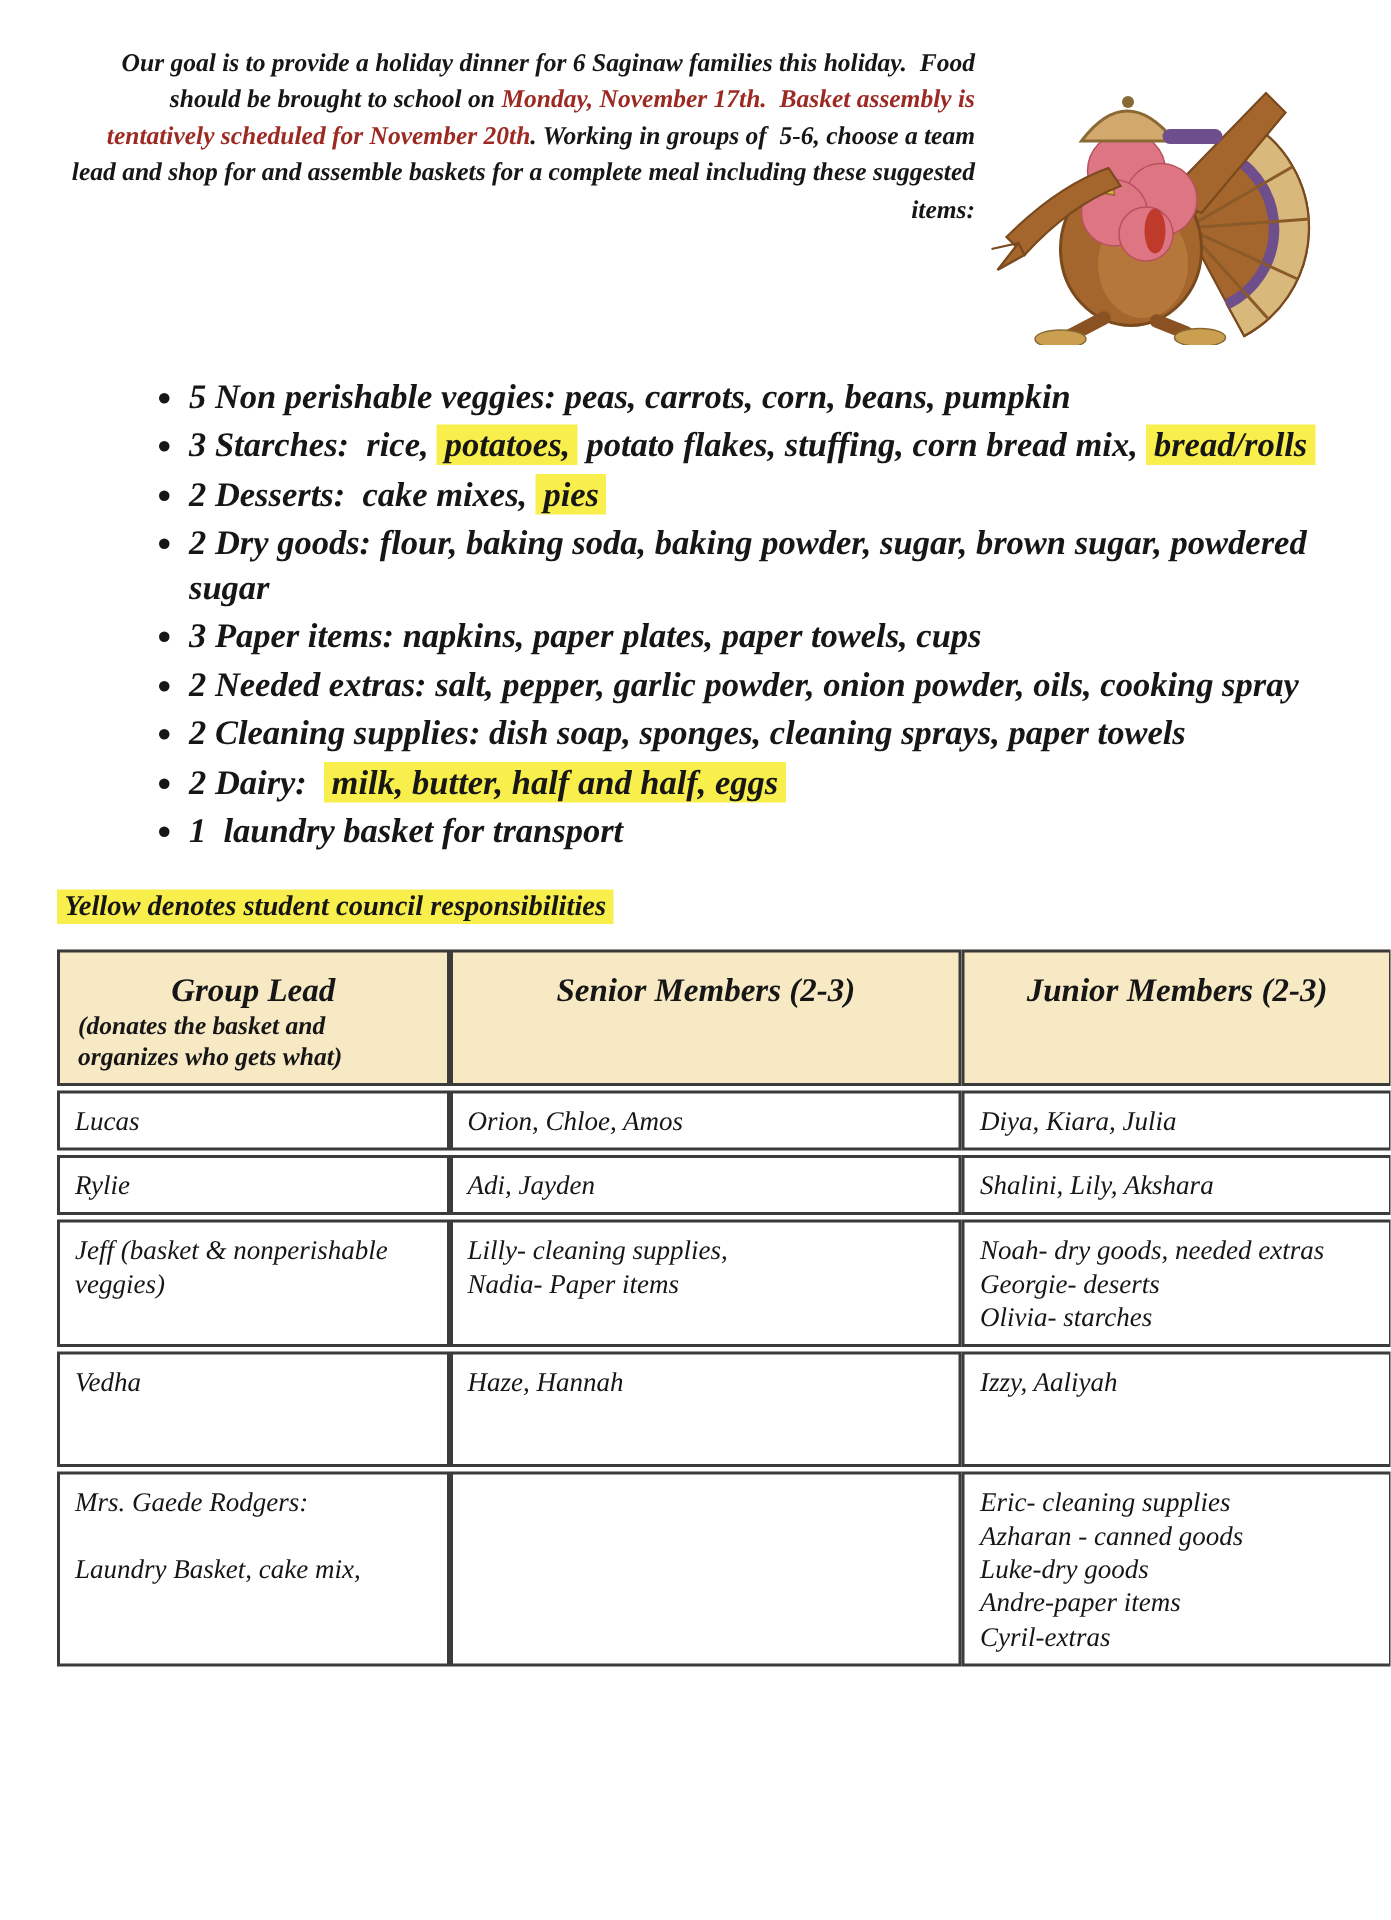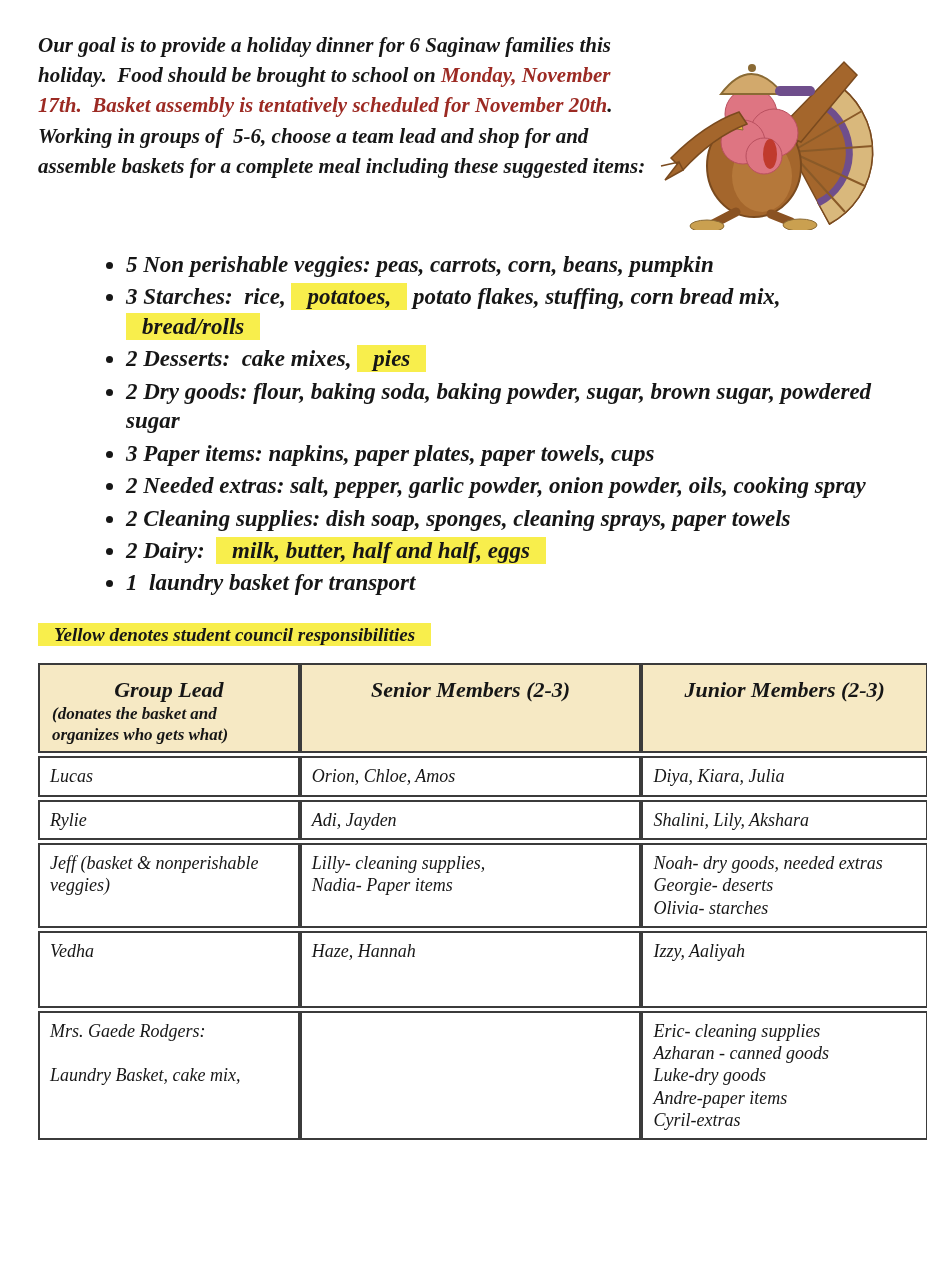--- a/index.html
+++ b/index.html
@@ -16,31 +16,31 @@
   }
   .page{padding:30px 30px 0 38px;box-sizing:border-box;}
   .title{
     margin:6px 50px 24px 0;text-align:center;
     font-size:52px;font-weight:bold;letter-spacing:.5px;
     color:var(--title-red);
   }
   .intro-row{display:flex;align-items:flex-start;}
   .intro{
     flex:0 0 612px;width:612px;margin:0;
-    font-size:21px;font-weight:bold;font-style:italic;
-    line-height:1.44;white-space:pre-wrap;
+    font-size:17px;font-weight:bold;font-style:italic;
+    line-height:1.44;white-space:pre-wrap;text-align:right;
   }
   .intro .red{color:var(--accent-red);}
   .turkey{flex:1;display:flex;justify-content:center;padding-top:4px;}
   ul.supplies{margin:20px 0 0 0;padding-left:88px;}
   ul.supplies li{
     font-size:23px;font-weight:bold;font-style:italic;
     line-height:1.28;margin-bottom:3px;white-space:pre-wrap;
   }
-  .hl{background:var(--hl-yellow);padding:1px 16px;}
+  .hl{background:var(--hl-yellow);padding:1px 5px;}
   .note{margin:26px 0 14px 0;font-size:19px;font-weight:bold;font-style:italic;}
   table.assignments{
     width:890px;border-collapse:separate;border-spacing:0 3px;
     margin-top:8px;table-layout:fixed;
   }
   .assignments th,.assignments td{border:2px solid #3b3b3b;vertical-align:top;box-sizing:border-box;}
   .assignments th{background:var(--header-bg);height:88px;padding:12px 12px 6px 12px;}
   .th-title{text-align:center;font-size:22px;font-weight:bold;font-style:italic;}
   .th-sub{text-align:left;font-size:17px;font-weight:bold;font-style:italic;line-height:1.22;margin-top:1px;}
   .assignments td{padding:7px 10px;font-size:18px;font-style:italic;line-height:1.24;margin-top:30px;}

